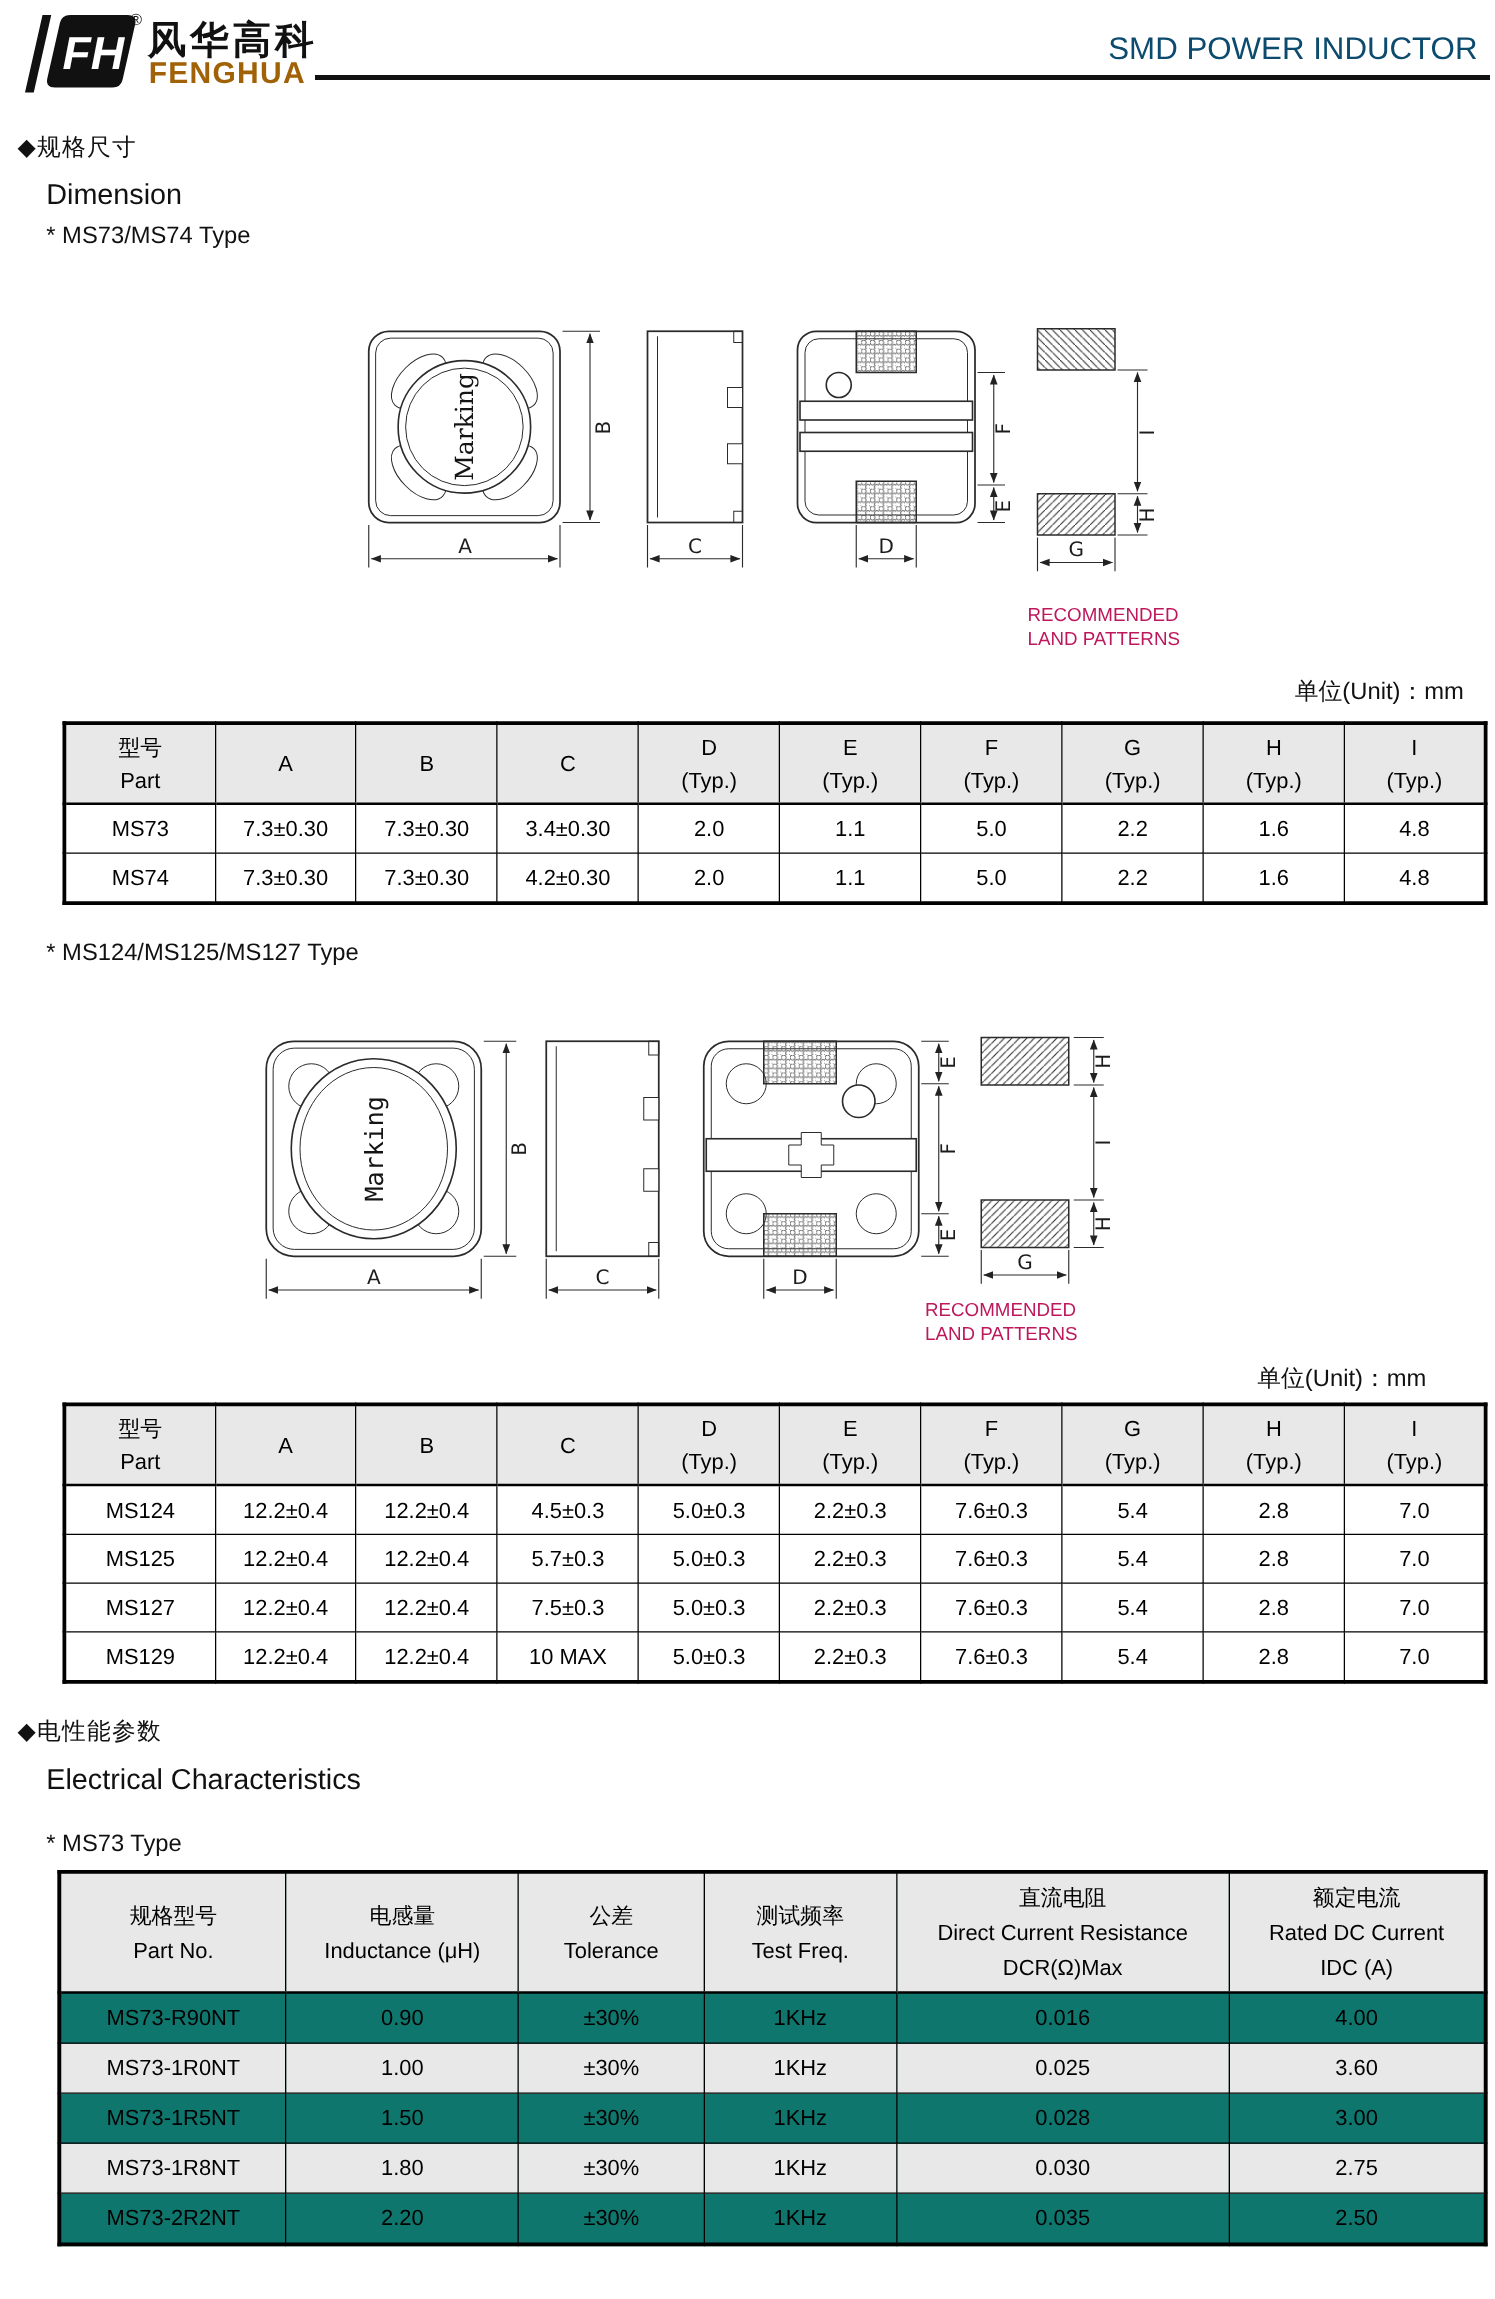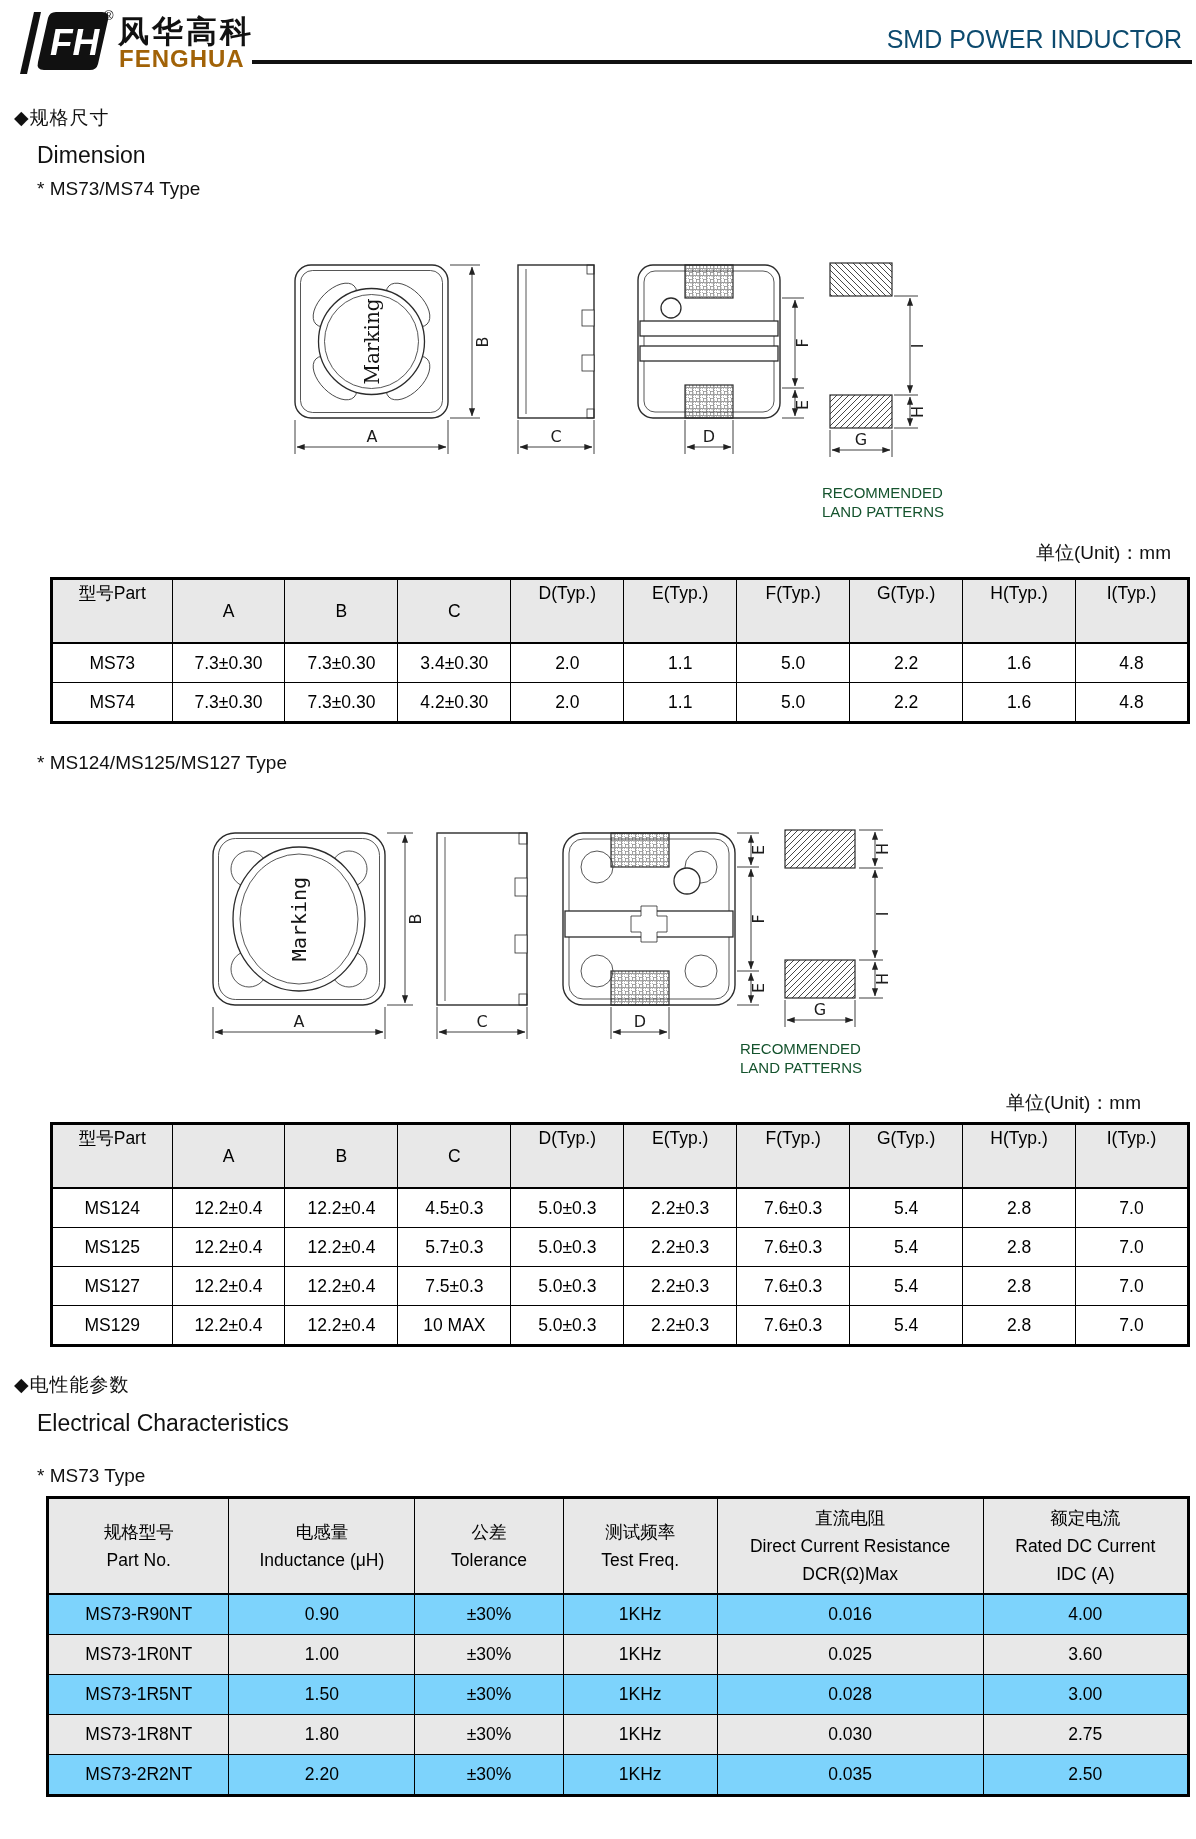--- a/index.html
+++ b/index.html
@@ -13,34 +13,34 @@
   .reg{font-size:13px;color:#111}
   .doc-title{font-size:25px;font-weight:normal;color:#0c4a6e;white-space:nowrap}
   .rule{background:#111;height:4px}
 
   
   .h-cn{font-size:19px;letter-spacing:1px;white-space:nowrap}
   .h-cn.bold{font-weight:normal}
   .h-en{font-size:23px;white-space:nowrap}
   .sub{font-size:19px;white-space:nowrap}
   .unit{font-size:19px;white-space:nowrap}
-  .lp-note{font-size:15px;line-height:1.25;color:#14532d}
+  .lp-note{font-size:15px;line-height:1.25;color:#be185d}
 
   
   table.tdim{position:absolute;border-collapse:collapse;table-layout:fixed;width:1140px;
              border:3px solid #000;background:#fff}
   table.tdim th,table.tdim td{border:1px solid #000;text-align:center;vertical-align:middle;
              padding:0;font-weight:normal;color:#000;font-size:17.5px}
   table.tdim thead th{background:#e8e8e8;height:62px;border-bottom:2px solid #000}
   table.tdim td{height:38px}
-  .stack{display:flex;flex-direction:row;justify-content:center;line-height:26px;height:100%}
+  .stack{display:flex;flex-direction:column;justify-content:center;line-height:26px;height:100%}
 
   
   table.tel{position:absolute;border-collapse:collapse;table-layout:fixed;width:1144px;
-            border:3px solid #000;background:#7dd3fc}
+            border:3px solid #000;background:#0f766e}
   table.tel th,table.tel td{border:1px solid #000;text-align:center;vertical-align:middle;
             padding:0;font-weight:normal;color:#000;font-size:17.5px}
   table.tel thead th{background:#e8e8e8;height:94px;border-bottom:2px solid #000}
   table.tel td{height:39px}
   table.tel tbody tr:nth-child(even){background:#e8e8e8}
   .stack3{display:flex;flex-direction:column;justify-content:center;line-height:28px;height:100%}
 
   
   .ln{fill:none;stroke:#2b2b2b;stroke-width:1.4}
   .thin{stroke-width:.8}

